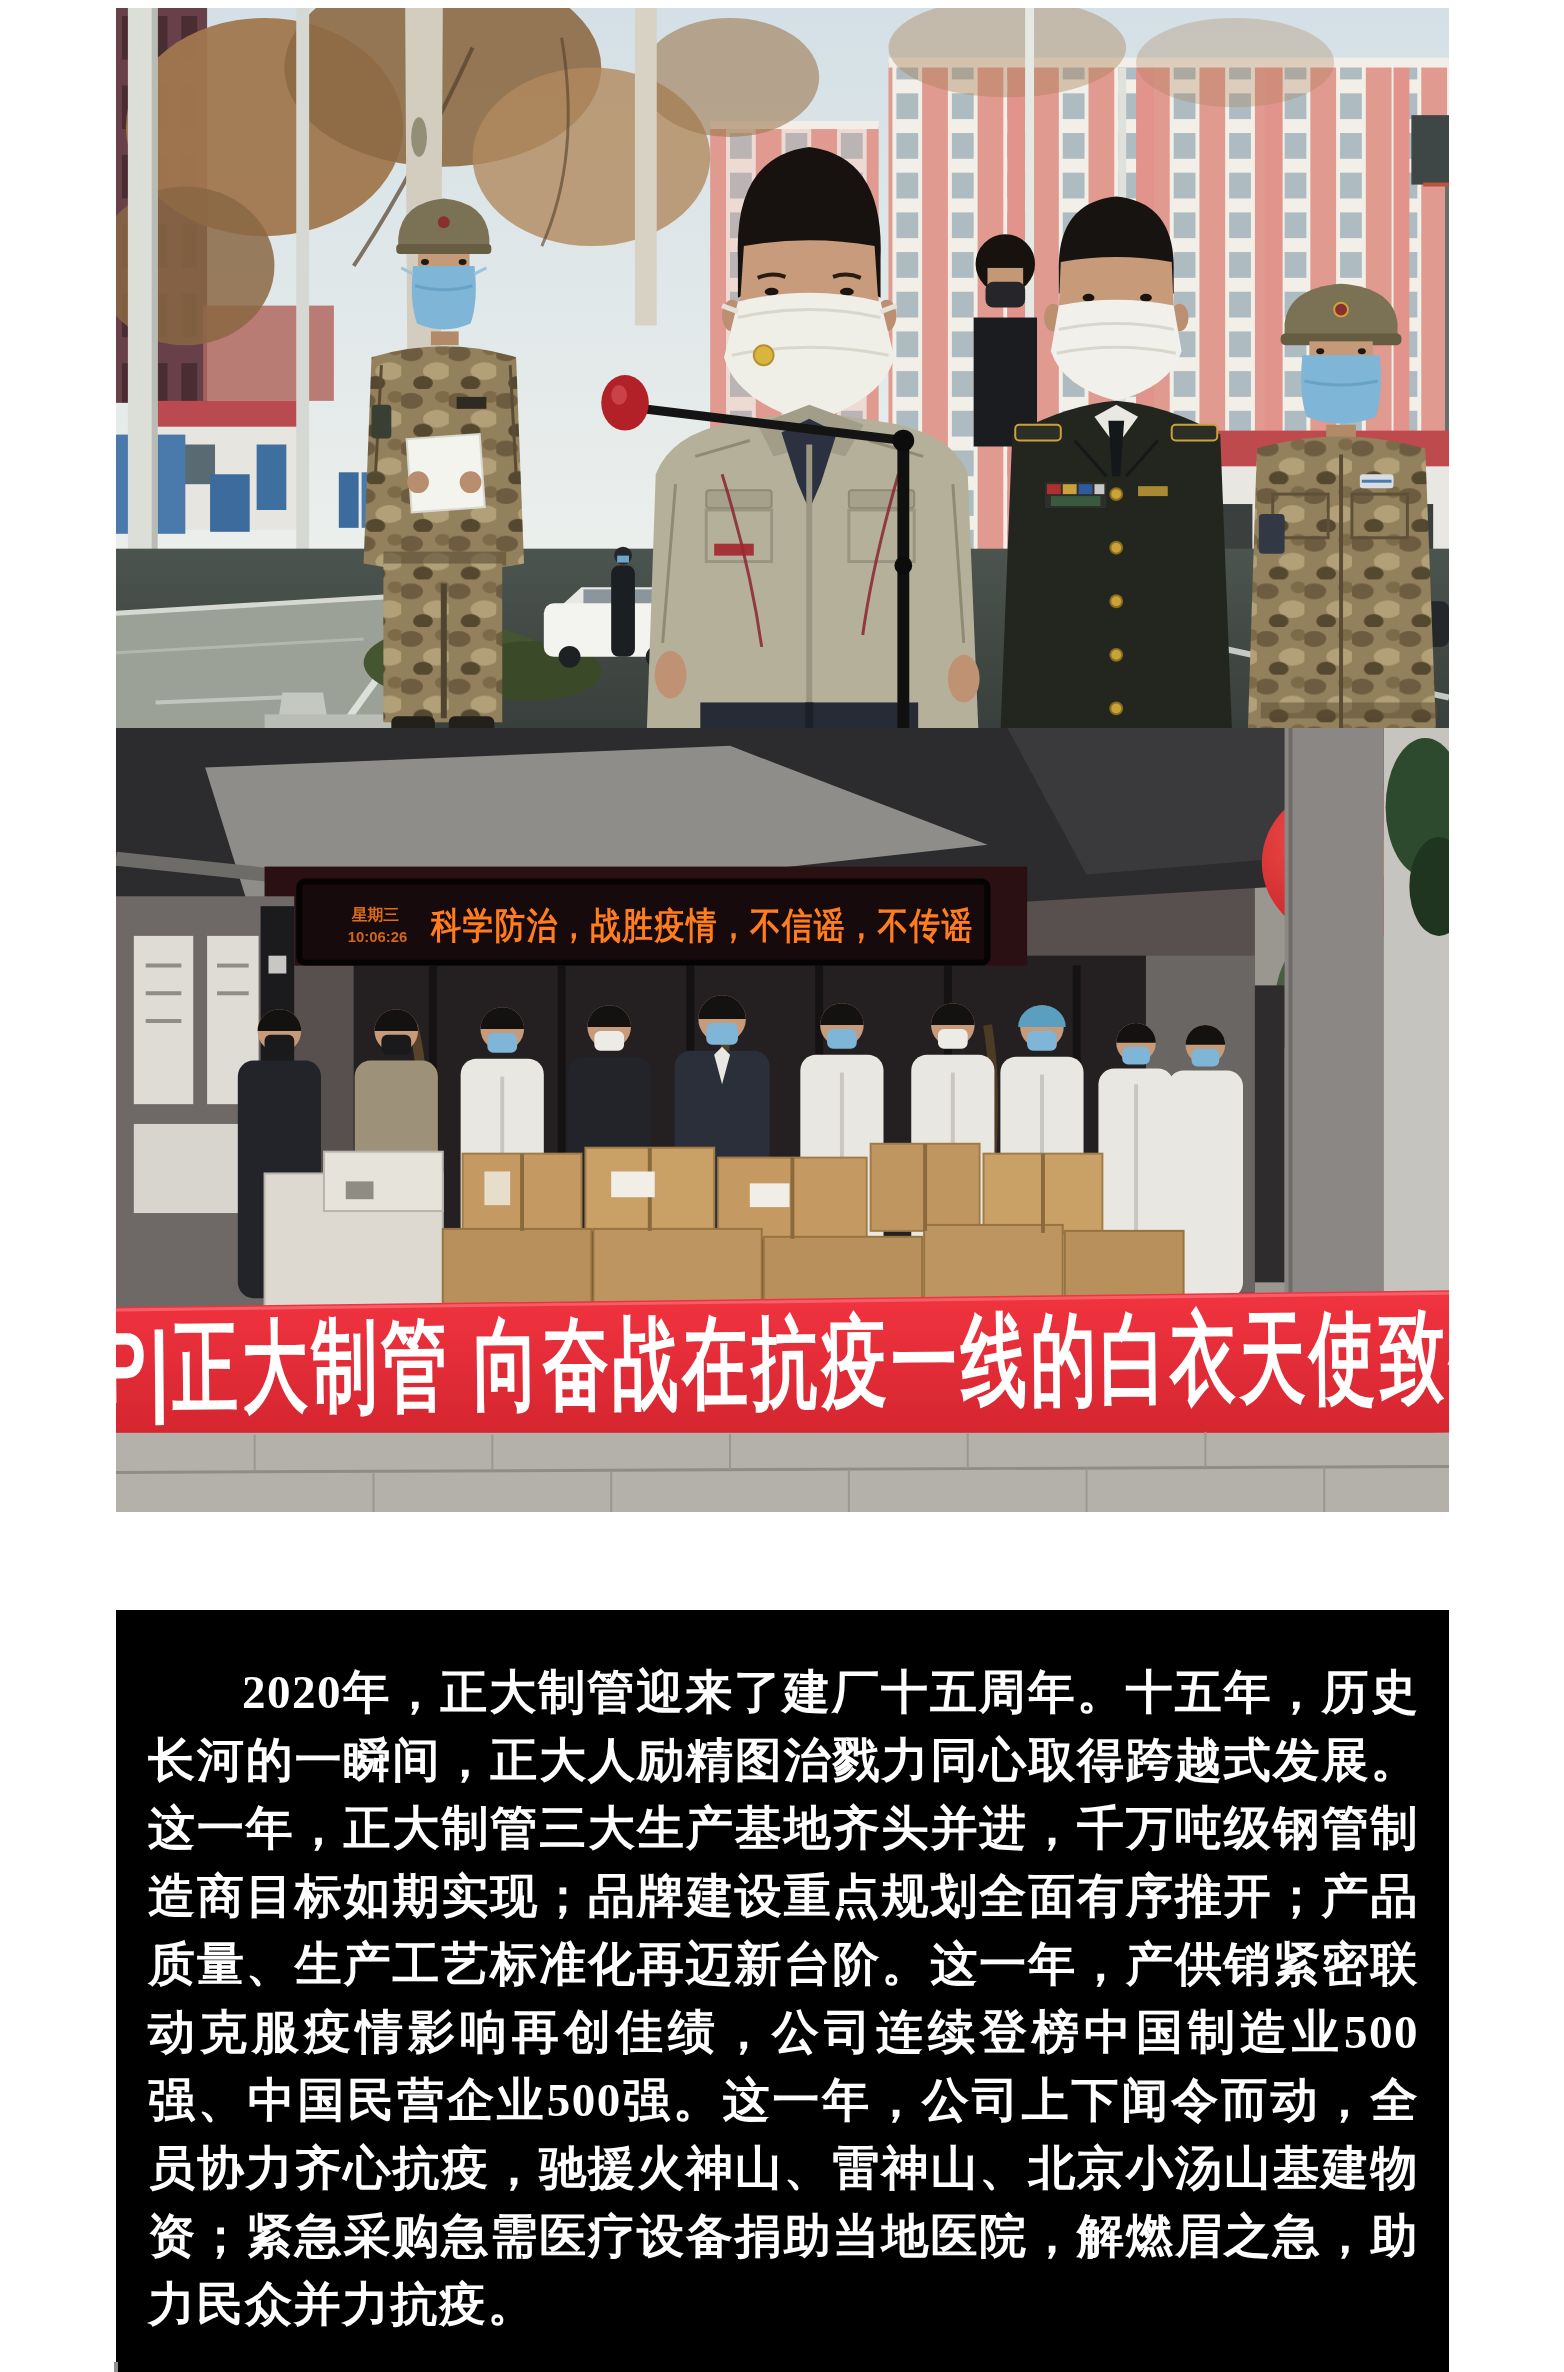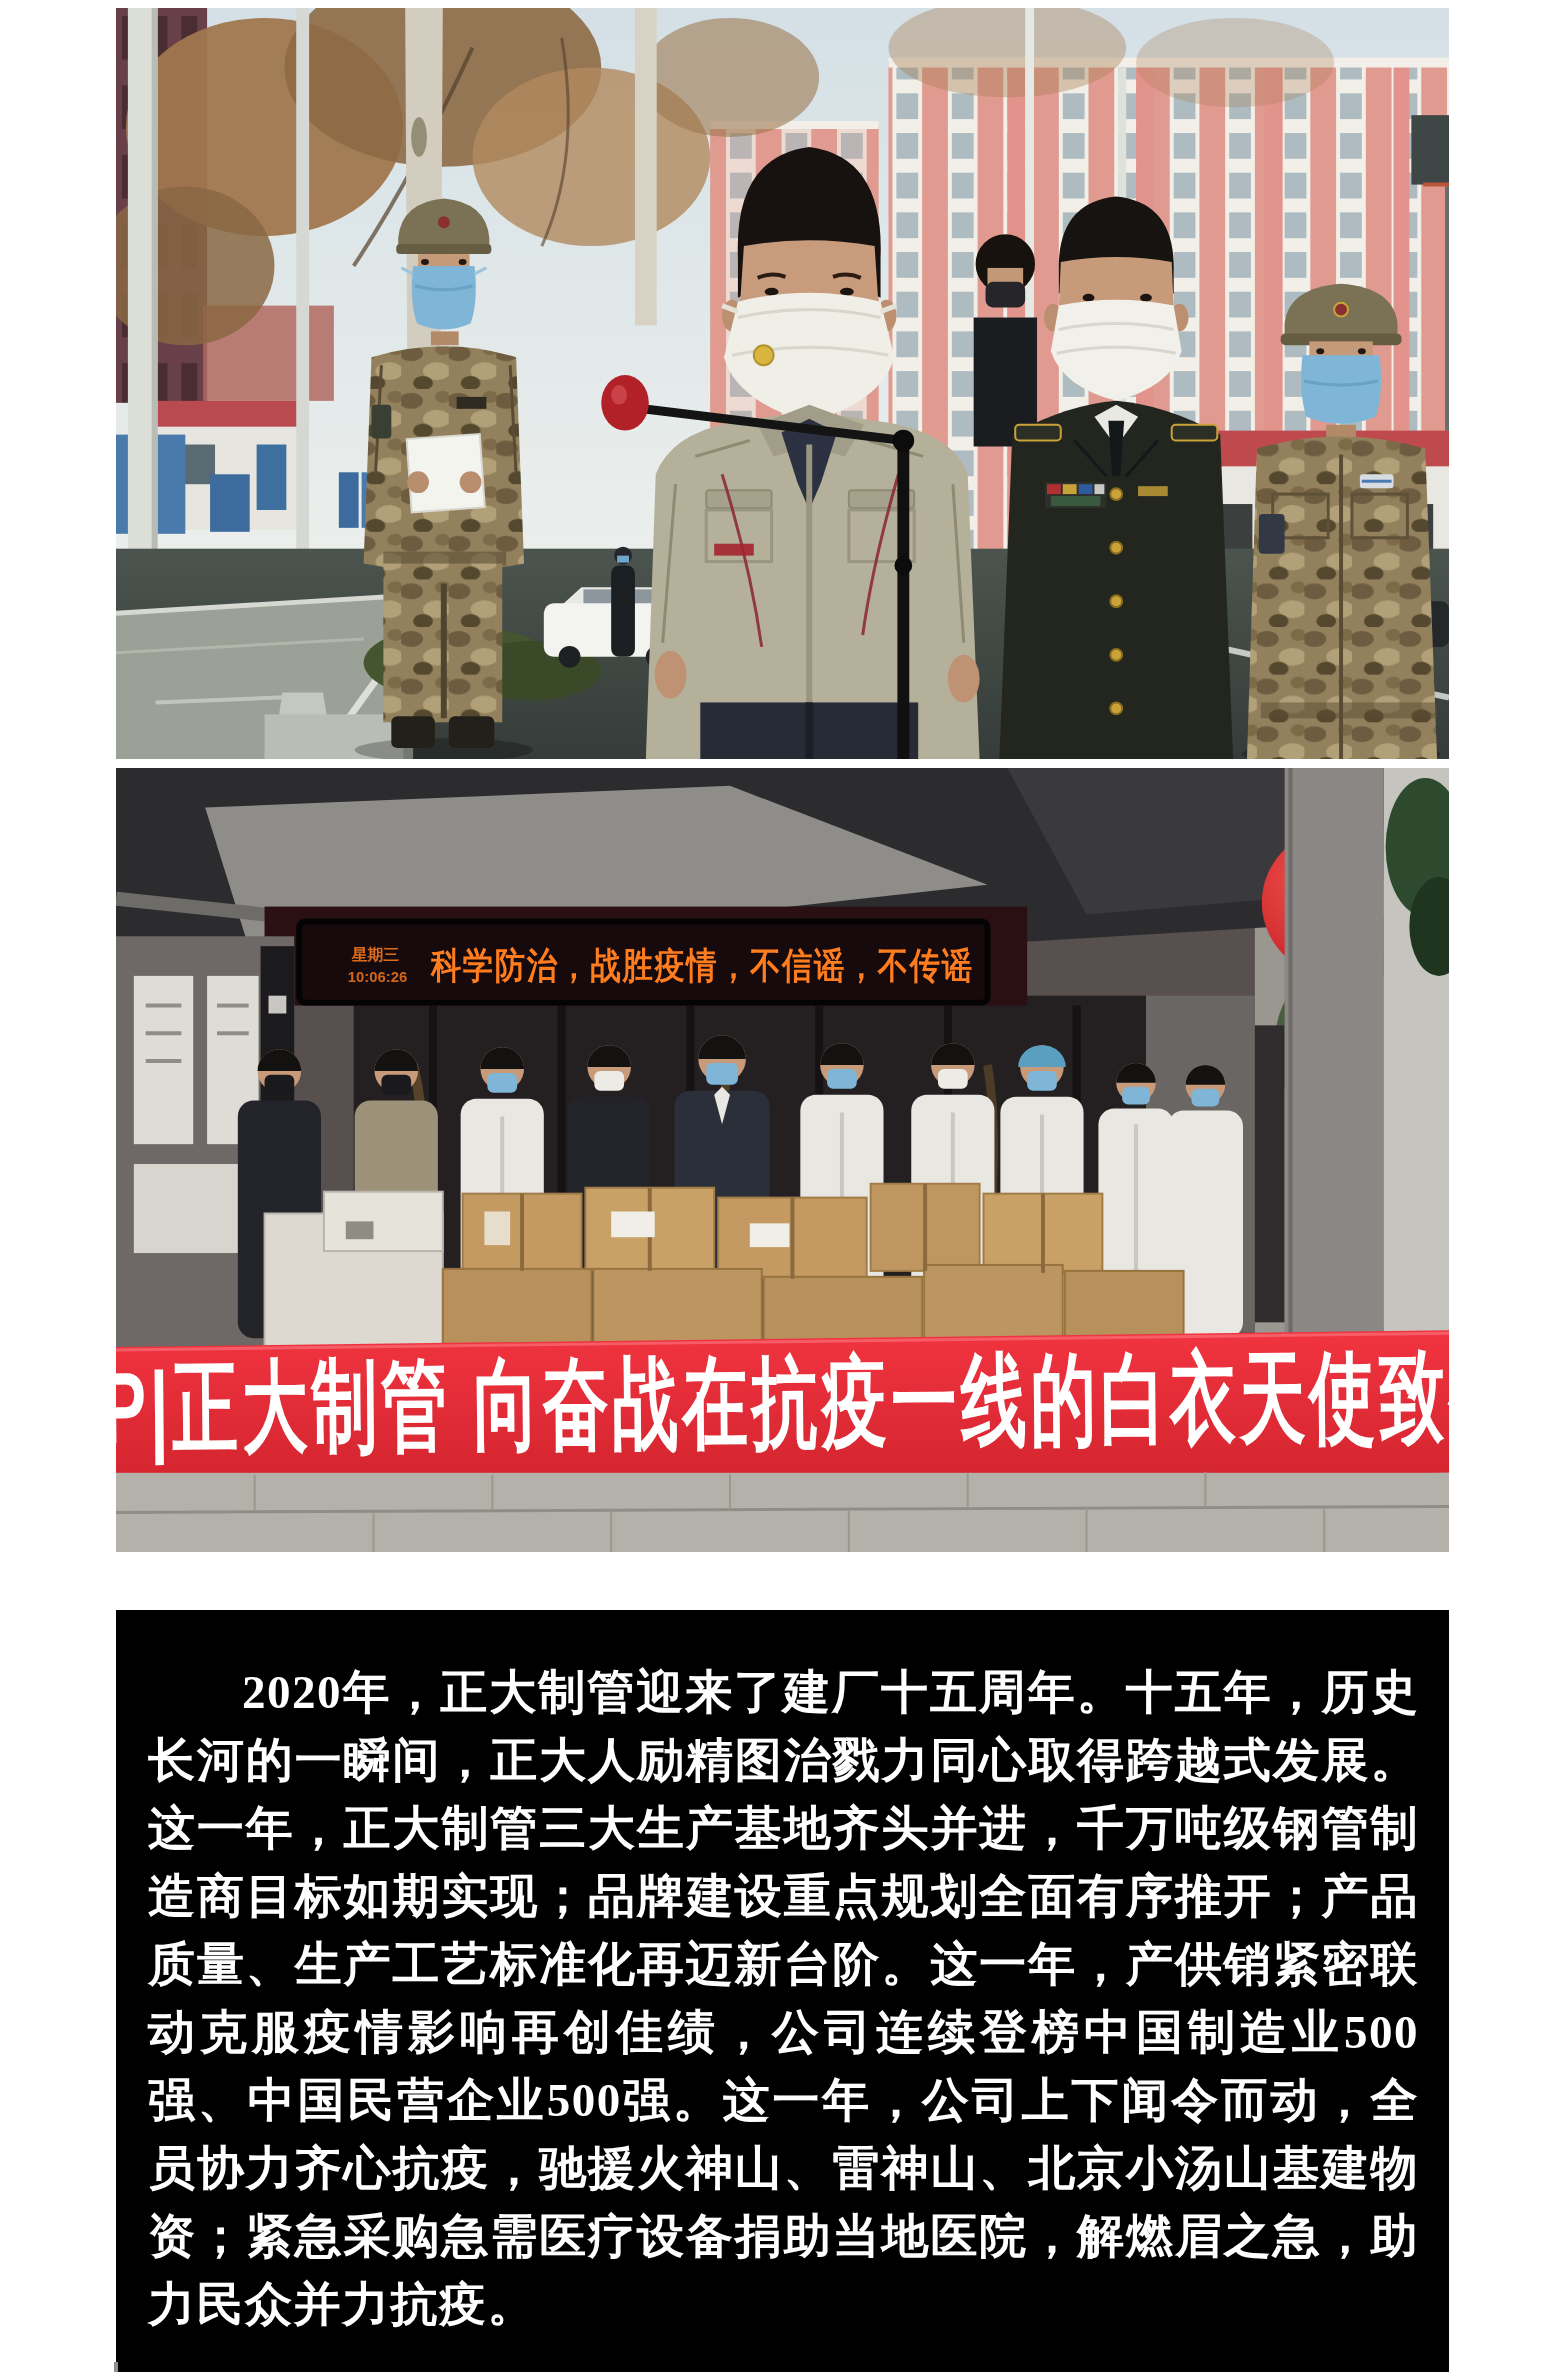--- a/index.html
+++ b/index.html
@@ -1,21 +1,21 @@
 <!DOCTYPE html>
 <html><head>
 <meta charset="utf-8">
 <style>
   html,body{margin:0;padding:0;background:#ffffff;}
   .page{position:relative;width:1564px;height:2372px;background:#ffffff;overflow:hidden;
         font-family:"Liberation Sans","DejaVu Sans",sans-serif;}
   .photo{position:absolute;left:116px;width:1333px;margin:0;padding:0;display:block;}
   .photo svg{display:block;width:100%;height:100%;}
   .photo1{top:8px;height:751px;}
-  .photo2{top:768px;height:784px;}
+  .photo2{top:728px;height:784px;}
   .red-block{position:absolute;left:116px;top:1562px;width:1333px;height:800px;background:#000000;margin-top:48px;}
   .red-block p{margin:0;padding:48px 30px 0 32px;color:#ffffff;
       font-family:"Liberation Serif","DejaVu Serif",serif;font-weight:bold;
       font-size:47px;line-height:68px;letter-spacing:1.5px;
       text-align:justify;text-indent:2em;}
   .stub{position:absolute;left:114px;top:2362px;width:4px;height:10px;background:#8f8f8f;}
 </style>
 </head>
 <body>
 

